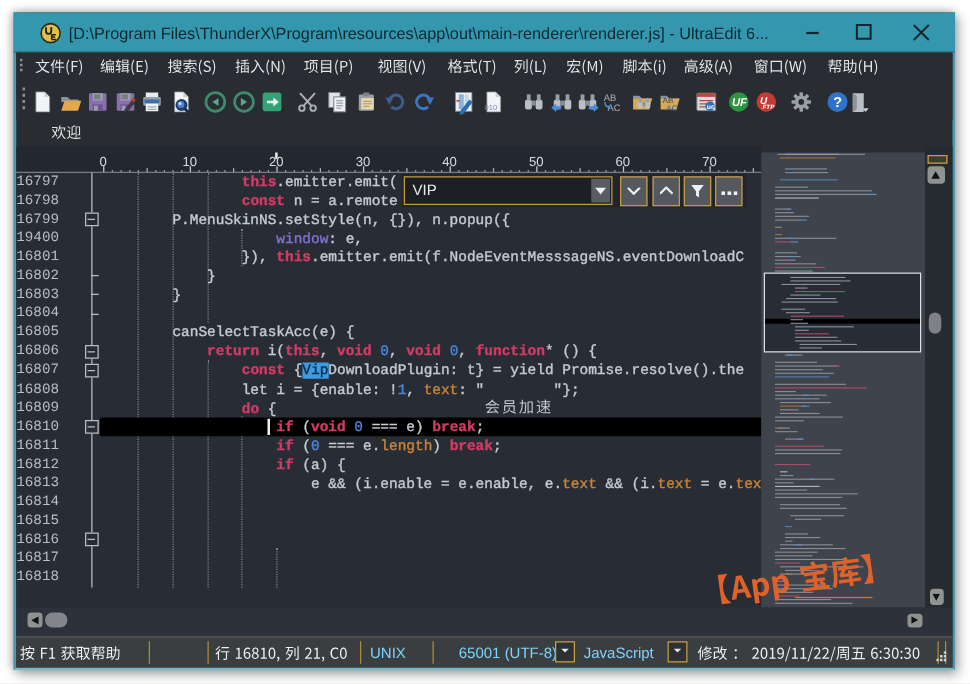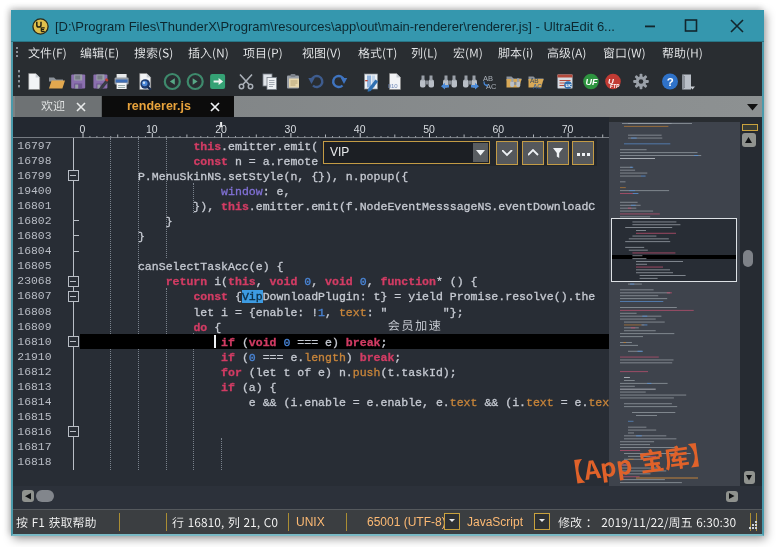--- a/index.html
+++ b/index.html
@@ -7,40 +7,40 @@
  box-sizing:border-box;box-shadow:2px 3px 9px rgba(0,0,0,0.38), -2px -2px 6px rgba(0,0,0,0.18)}
 .abs{position:absolute}
 #title{left:11px;top:10px;width:753px;height:32px;background:#3597ae;border-bottom:1px solid #287585;box-sizing:border-box}
 #ttext{position:absolute;left:44px;top:9px;font-size:13px;color:#0c2830;white-space:nowrap}
 #menu{left:13px;top:42px;width:749px;height:22px;background:#292d31}
 #tbar{left:13px;top:64px;width:749px;height:31.5px;background:#292d31}
 #tabs{left:13px;top:95.5px;width:749px;height:21px;background:linear-gradient(90deg,#7e8284,#8d9192)}
 #edbg{left:13px;top:116.5px;width:596px;height:21.5px;background:#232830}
 #editor{left:13px;top:138px;width:596px;height:348px;background:#282d35;overflow:hidden}
 .crow{height:15.06px;line-height:15.06px;white-space:pre}
-#lnums{position:absolute;z-index:5;left:0px;top:1px;width:38.5px;text-align:right;color:#b9bdc5;
+#lnums{position:absolute;z-index:5;left:0px;top:1px;width:38.5px;text-align:left;color:#b9bdc5;
  font-family:"Liberation Mono",monospace;font-size:11.4px}
 #codex{position:absolute;z-index:5;left:69.5px;top:1px;font-family:"Liberation Mono",monospace;font-size:11.55px;
  color:#c6cad2;-webkit-text-stroke:0.3px}
 .rl{font-family:"Liberation Sans",sans-serif;font-size:10.5px;fill:#d8dce0}
 .k{color:#d23c64;font-weight:bold}
 .d{color:#c6cad2}
 .o{color:#c8853a}
 .n{color:#4a86d8}
 .p{color:#8171d6}
 .sel{background:#3d9be2;color:#0c2d44}
 .ig{position:absolute;width:0px;border-left:1px dotted #7a828c}
 #curline{position:absolute;left:67px;top:195.8px;width:529px;height:15px;background:#000;z-index:2}
 #cursor{position:absolute;left:201.2px;top:196.5px;width:1.5px;height:13.5px;background:#eef1f4;z-index:5}
 #minimap{left:609px;top:122px;width:131px;height:364px;background:#3e434c;overflow:hidden}
 #viewrect{position:absolute;left:2px;top:96px;width:126px;height:64px;background:#282d35;border:1px solid #dde1e5;box-sizing:border-box}
 #vscroll{left:740px;top:116.5px;width:22px;height:369.5px;background:#262b32}
 #hscroll{left:13px;top:486px;width:749px;height:23px;background:#2c313a}
 #status{left:13px;top:509px;width:749px;height:25px;background:#3b3e41;border-top:1px solid #55595d;box-sizing:border-box}
-.stx{position:absolute;top:5px;font-size:12px;color:#fdba74;white-space:nowrap}
+.stx{position:absolute;top:5px;font-size:12px;color:#7dd3fc;white-space:nowrap}
 .ssep{position:absolute;top:3px;width:1px;height:18px;background:#ab8e33}
 .sbtn{position:absolute;top:3px;width:16px;height:17px;border:1px solid #c9a23e;background:#2e3134;box-sizing:border-box}
 .sbtn span{position:absolute;left:4px;top:5px;width:0;height:0;border:3.5px solid transparent;border-top-color:#e8eaec}
 .wbtn{position:absolute;border:1px solid #c39b45;background:#55585c;box-sizing:border-box}
 .wmark{position:absolute;left:557px;top:441px;z-index:30}
 #glyphov{position:absolute;left:0;top:0;z-index:20;pointer-events:none}
 </style></head><body>
 <div id="stage">
  <div id="win"></div>
  <div class="abs" id="title">
@@ -248,34 +248,20 @@
             <circle cx="10" cy="10" r="8" fill="#2f72c8"></circle>
             <text x="6.7" y="14.3" font-family="Liberation Sans" font-size="11.5" font-weight="bold" fill="#fff">?</text>
           </g>
           <g transform="translate(678.0,71.5)">
             <path d="M4 3 h9 v15 h-9 l3-2.5 v-10 z" fill="#b9bfc7"></path>
             <path d="M4 3 l3 2.5 v10 l-3 2.5 z" fill="#8d939b"></path>
             <path d="M12 15 h5 l-2.5 3 z" fill="#c9ced4"></path>
           </g>
         </g>
   </svg>
- </div>
- <div class="abs" id="tabs">
-  <div style="position:absolute;left:2px;top:0;width:87px;height:21px;background:#6e7274;border-right:1px solid #5a5e60;box-sizing:border-box"></div>
-  <svg style="position:absolute;left:63px;top:6px" width="10" height="10">
-        <path d="M1 1 l8 8 M9 1 l-8 8" stroke="#e8eaea" stroke-width="1.6"></path>
-      </svg>
-  <div style="position:absolute;left:89px;top:0;width:132px;height:21px;background:#0c0c0c"></div>
-  <div style="position:absolute;left:114px;top:3px;font-size:12.5px;font-weight:bold;color:#e8a33c">renderer.js</div>
-  <svg style="position:absolute;left:197px;top:6px" width="10" height="10">
-        <path d="M1 1 l8 8 M9 1 l-8 8" stroke="#eef1f4" stroke-width="1.7"></path>
-      </svg>
-  <svg style="position:absolute;left:734px;top:8px" width="12" height="7">
-        <path d="M0 0 h11 l-5.5 6.5 z" fill="#111"></path>
-      </svg>
  </div>
  <div class="abs" id="edbg"></div>
  <svg class="abs" style="left:0;top:0;pointer-events:none" width="776" height="547">
       <rect x="13" y="137.5" width="596" height="1" fill="#c9ced4"></rect>
       <rect x="82.5" y="133" width="1" height="4.5" fill="#c9ced4"></rect>
       <text x="82.5" y="132.8" class="rl" text-anchor="middle">0</text>
       <rect x="89.4" y="136" width="1" height="1.5" fill="#9aa0a6"></rect>
       <rect x="96.4" y="136" width="1" height="1.5" fill="#9aa0a6"></rect>
       <rect x="103.3" y="136" width="1" height="1.5" fill="#9aa0a6"></rect>
       <rect x="110.2" y="136" width="1" height="1.5" fill="#9aa0a6"></rect>
@@ -385,26 +371,26 @@
   <div id="lnums">
         <div class="crow">16797</div>
 <div class="crow">16798</div>
 <div class="crow">16799</div>
 <div class="crow">19400</div>
 <div class="crow">16801</div>
 <div class="crow">16802</div>
 <div class="crow">16803</div>
 <div class="crow">16804</div>
 <div class="crow">16805</div>
-<div class="crow">23068</div>
+<div class="crow">16806</div>
 <div class="crow">16807</div>
 <div class="crow">16808</div>
 <div class="crow">16809</div>
 <div class="crow">16810</div>
-<div class="crow">21910</div>
+<div class="crow">16811</div>
 <div class="crow">16812</div>
 <div class="crow">16813</div>
 <div class="crow">16814</div>
 <div class="crow">16815</div>
 <div class="crow">16816</div>
 <div class="crow">16817</div>
 <div class="crow">16818</div>
       </div>
   <div id="codex">
         <div class="crow"><span class="d">                </span><span class="k">this</span><span class="d">.emitter.emit(</span></div>
@@ -415,21 +401,20 @@
 <div class="crow"><span class="d">            }</span></div>
 <div class="crow"><span class="d">        }</span></div>
 <div class="crow"></div>
 <div class="crow"><span class="d">        canSelectTaskAcc(e) {</span></div>
 <div class="crow"><span class="d">            </span><span class="k">return</span><span class="d"> i(</span><span class="k">this</span><span class="d">, </span><span class="k">void</span><span class="d"> </span><span class="n">0</span><span class="d">, </span><span class="k">void</span><span class="d"> </span><span class="n">0</span><span class="d">, </span><span class="k">function</span><span class="d">* () {</span></div>
 <div class="crow"><span class="d">                </span><span class="k">const</span><span class="d"> {</span><span class="sel">Vip</span><span class="d">DownloadPlugin: t} = yield Promise.resolve().the</span></div>
 <div class="crow"><span class="d">                let i = {enable: !</span><span class="n">1</span><span class="d">, </span><span class="o">text</span><span class="d">: "</span><span style="display:inline-block;width:55.44px"></span><span class="d">"};</span></div>
 <div class="crow"><span class="d">                </span><span class="k">do</span><span class="d"> </span><span class="d">{</span></div>
 <div class="crow"><span class="d">                    </span><span class="k">if</span><span class="d"> (</span><span class="k">void</span><span class="d"> </span><span class="n">0</span><span class="d"> === e) </span><span class="k">break</span><span class="d">;</span></div>
 <div class="crow"><span class="d">                    </span><span class="k">if</span><span class="d"> (</span><span class="n">0</span><span class="d"> === e.</span><span class="o">length</span><span class="d">) </span><span class="k">break</span><span class="d">;</span></div>
-<div class="crow"><span class="d">                    </span><span class="k">for</span><span class="d"> (let t of e) n.</span><span class="o">push</span><span class="d">(t.taskId);</span></div>
 <div class="crow"><span class="d">                    </span><span class="k">if</span><span class="d"> (a) {</span></div>
 <div class="crow"><span class="d">                        e &amp;&amp; (i.enable = e.enable, e.</span><span class="o">text</span><span class="d"> &amp;&amp; (i.</span><span class="o">text</span><span class="d"> = e.</span><span class="o">text</span></div>
       </div>
   <div id="cursor"></div>
  </div>
  <div class="abs" id="minimap">
   <svg style="position:absolute;left:-609px;top:-122px" width="776" height="547">
         <rect x="628.0" y="123.0" width="43.6" height="0.9" fill="#9aa0a8" opacity="0.80"></rect>
         <rect x="624.0" y="125.9" width="44.4" height="0.9" fill="#b87c36" opacity="0.80"></rect>
         <rect x="628.0" y="134.7" width="33.6" height="0.9" fill="#9aa0a8" opacity="0.80"></rect>

